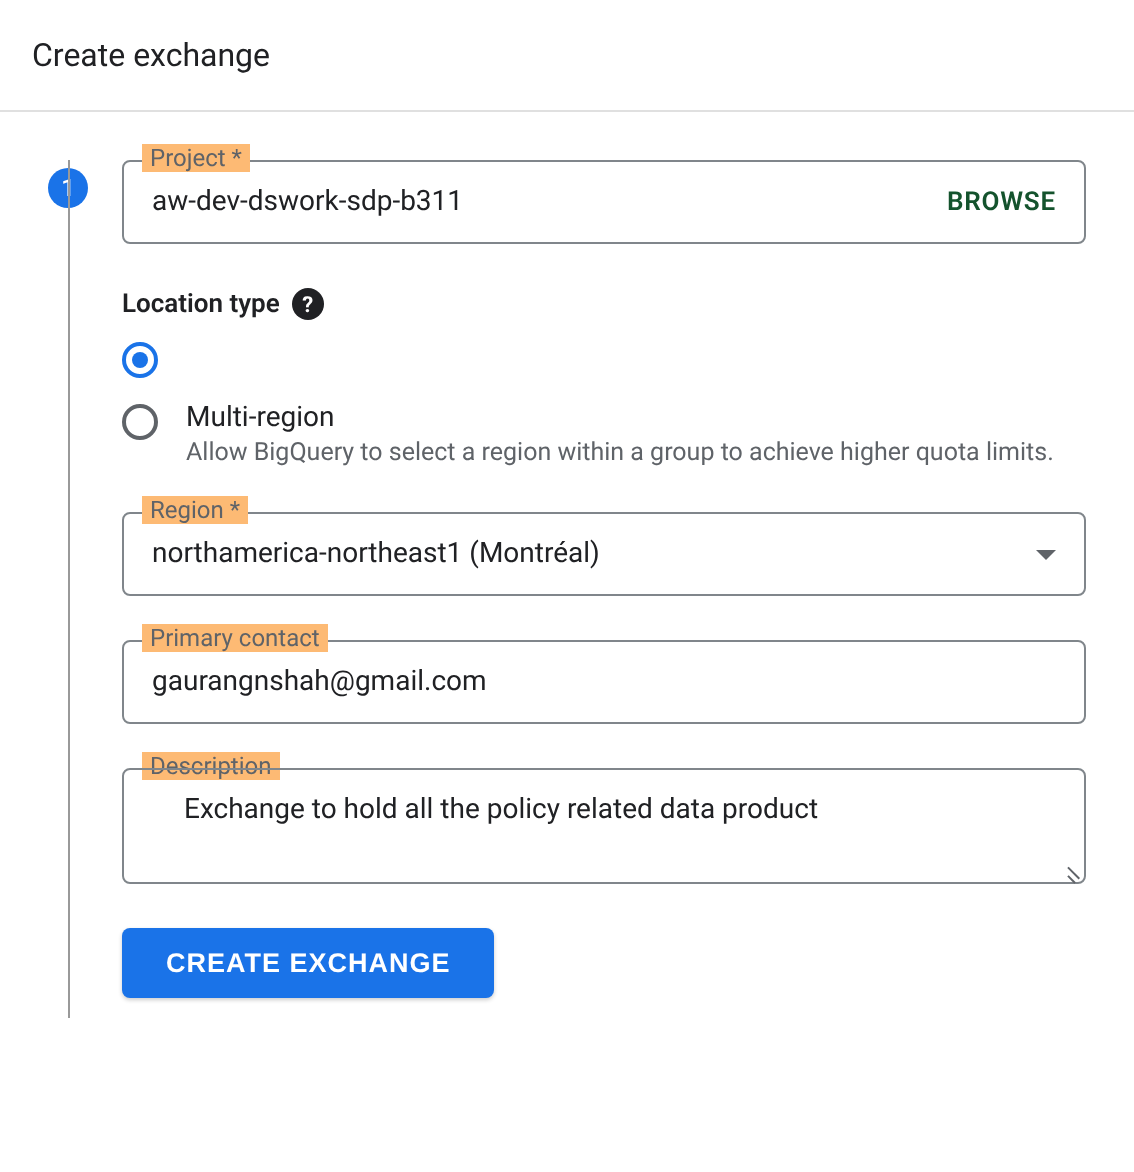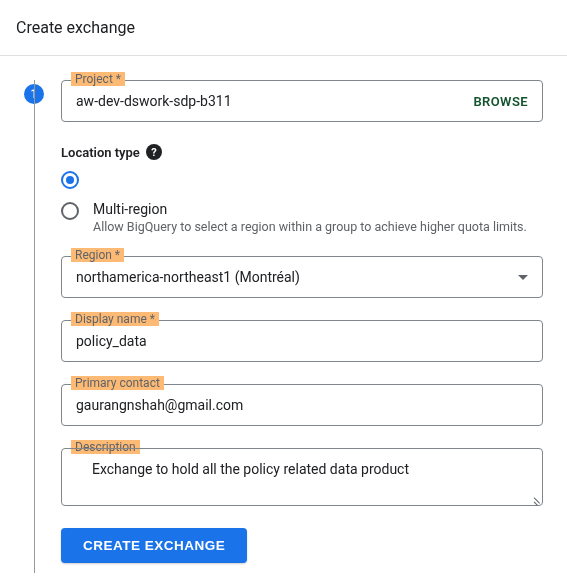--- a/index.html
+++ b/index.html
@@ -260,26 +260,20 @@
           
           <div class="field-wrap">
             <div class="field-label">Region *</div>
             <div class="field-box">
               <span class="field-value">northamerica-northeast1 (Montréal)</span>
               <span class="dropdown-arrow"></span>
             </div>
           </div>
 
           
-          <div class="field-wrap">
-            <div class="field-label">Display name *</div>
-            <div class="field-box">
-              <span class="field-value">policy_data</span>
-            </div>
-          </div>
 
           
           <div class="field-wrap">
             <div class="field-label">Primary contact</div>
             <div class="field-box">
               <span class="field-value">gaurangnshah@gmail.com</span>
             </div>
           </div>
 
           

